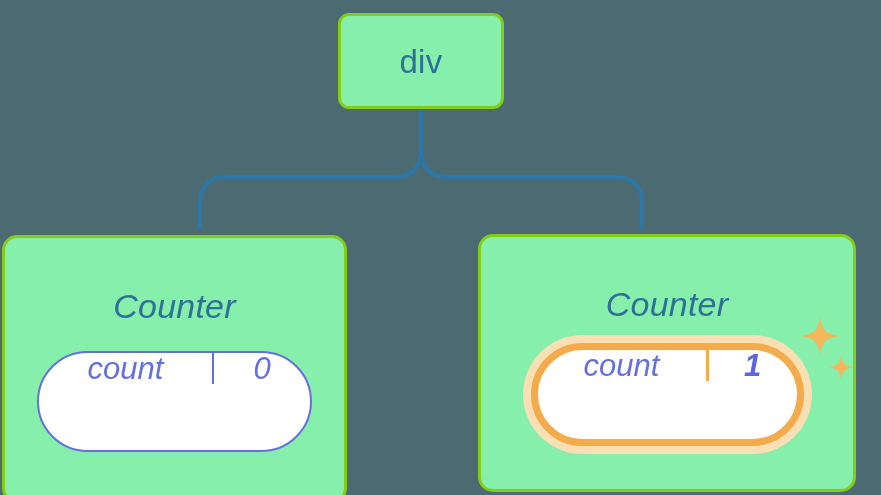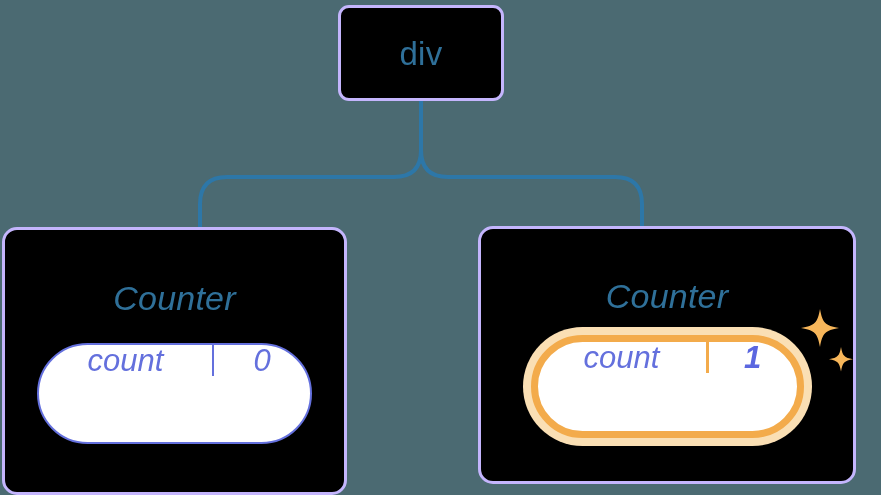--- a/index.html
+++ b/index.html
@@ -22,27 +22,28 @@
     left: 0;
     top: 0;
     width: 881px;
     height: 495px;
     pointer-events: none;
   }
 
   
   .card {
     position: absolute;
-    background: #000000;
-    border: 3px solid #c4b5fd;
+    background: #86efac;
+    border: 3px solid #84cc16;
     box-sizing: border-box;
     display: flex;
     flex-direction: column;
     align-items: center;
     justify-content: center;
+    margin-top: 8px;
   }
 
   .root-card {
     left: 338px;
     top: 5px;
     width: 166px;
     height: 96px;
     border-radius: 11px;
   }
   .root-label {

